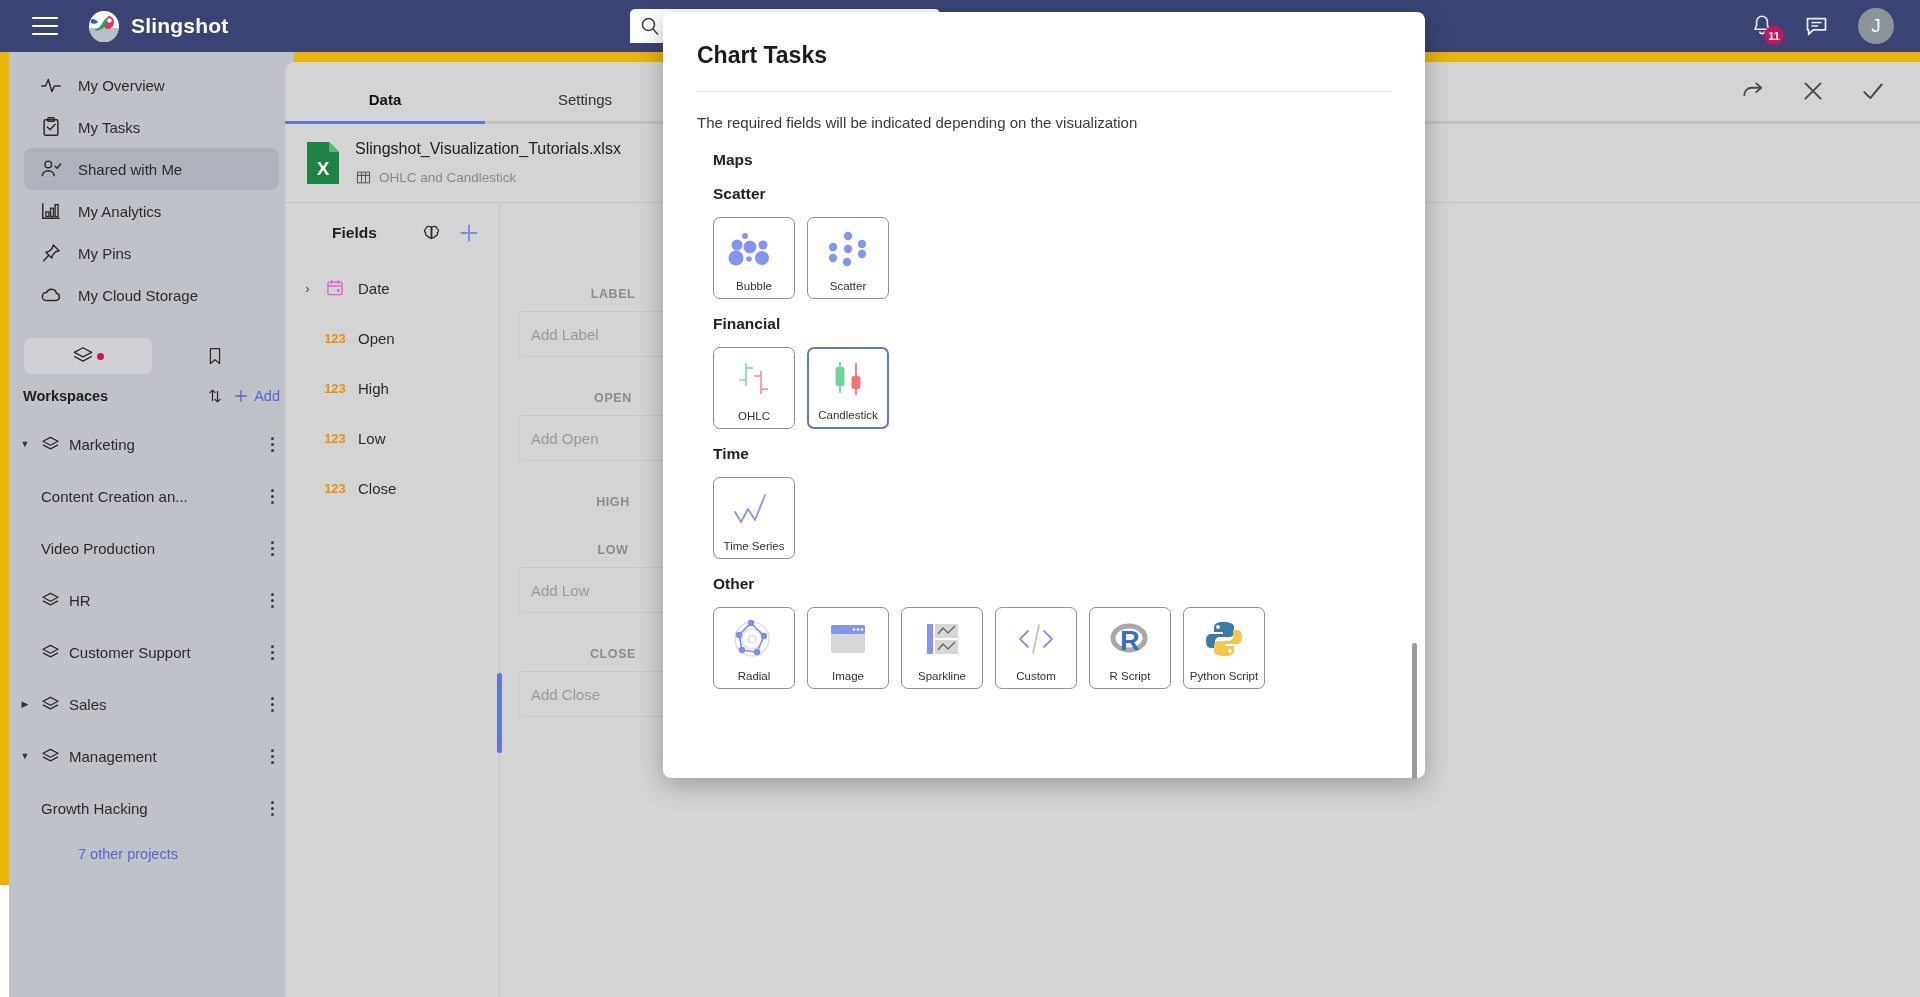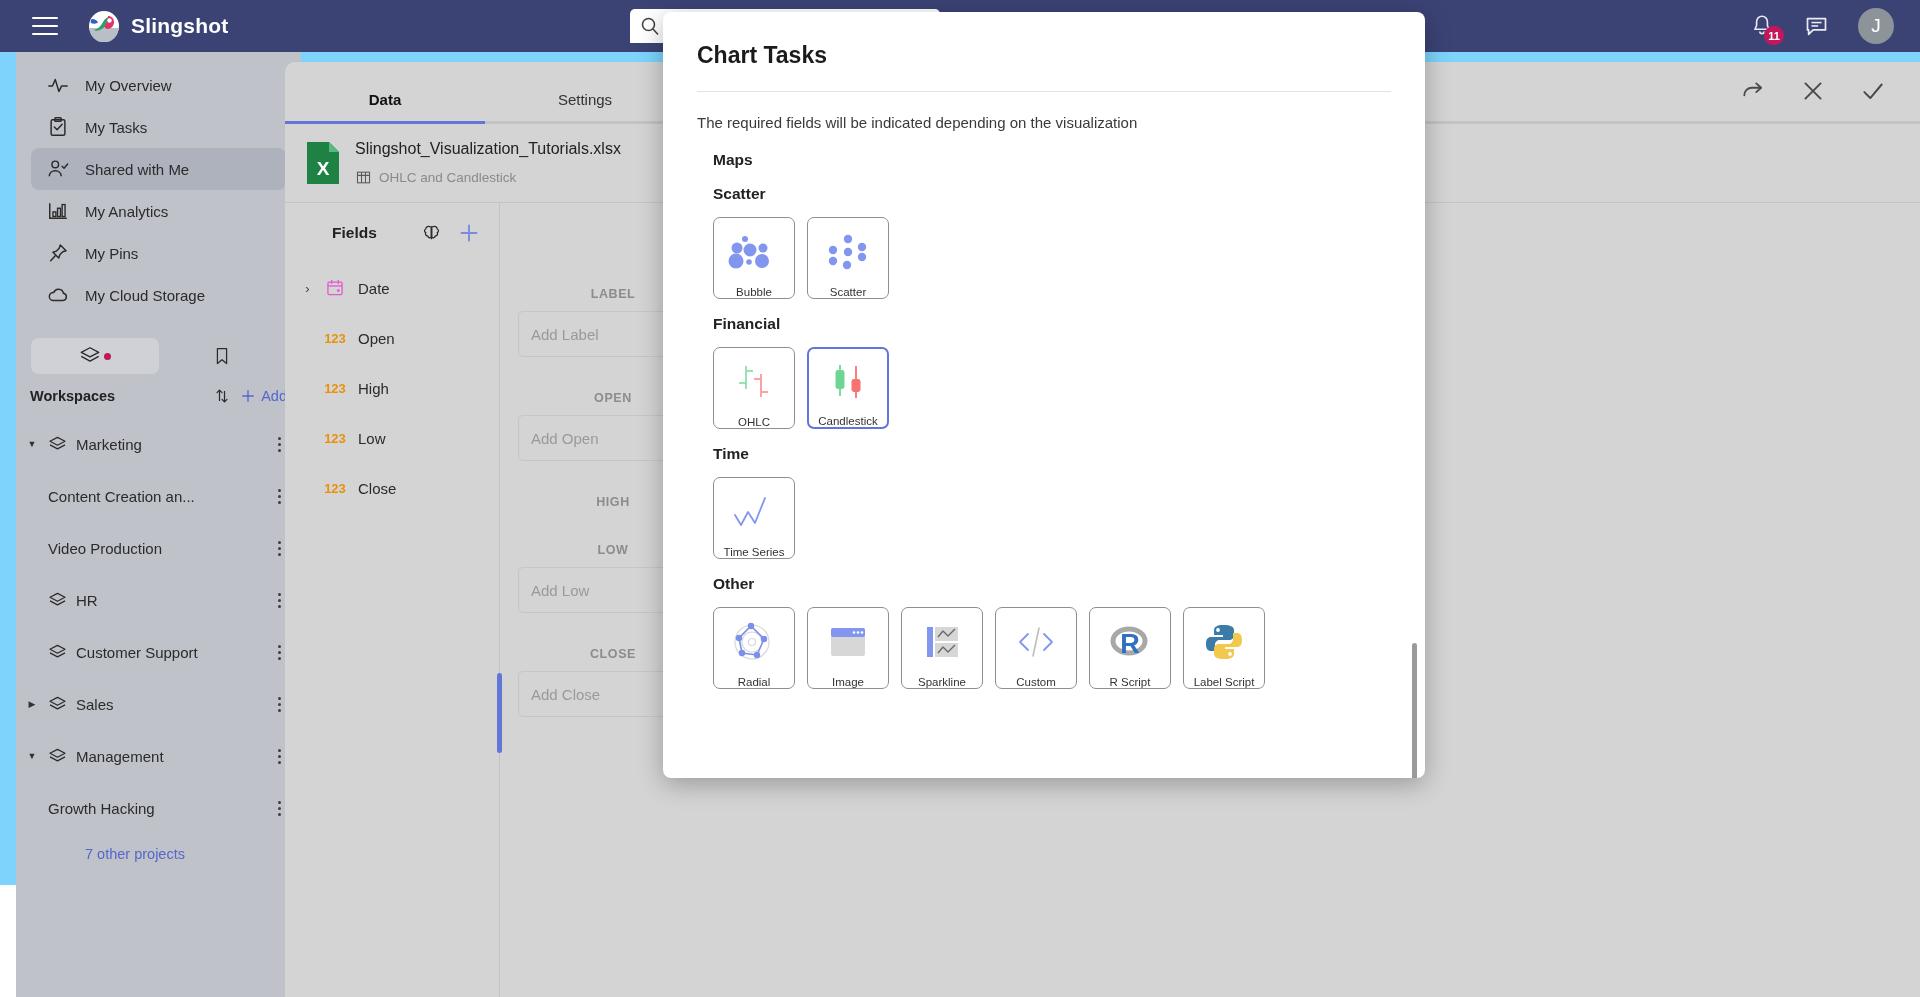--- a/index.html
+++ b/index.html
@@ -1,21 +1,21 @@
 <!DOCTYPE html>
 <html><head>
 <meta charset="utf-8">
 <style>
   * { box-sizing: border-box; margin: 0; padding: 0; }
   html, body {
     width: 1920px; height: 997px;
     font-family: "Liberation Sans", sans-serif;
     background: #ffffff; overflow: hidden;
   }
-  #app { position: relative; width: 1920px; height: 885px; background: #7dd3fc; }
+  #app { position: relative; width: 1920px; height: 885px; background: #eab308; }
 
   
   .topbar {
     position: absolute; top: 0; left: 0; width: 1920px; height: 52px;
     background: #3b4375; display: flex; align-items: center; z-index: 5;
   }
   .hamburger { width: 26px; height: 18px; margin-left: 32px; display: flex;
     flex-direction: column; justify-content: space-between; cursor: pointer; }
   .hamburger span { display: block; height: 2px; background: #fff; border-radius: 1px; }
   .brand { display: flex; align-items: center; margin-left: 30px; gap: 11px; }
@@ -33,21 +33,21 @@
     display: flex; align-items: center; gap: 28px; }
   .bell-wrap { position: relative; width: 26px; height: 26px; cursor: pointer; }
   .badge { position: absolute; right: -9px; bottom: -6px; min-width: 19px; height: 19px;
     background: #c2185b; color: #fff; border-radius: 10px; font-size: 11px;
     display: flex; align-items: center; justify-content: center; padding: 0 4px; font-weight: bold; text-align: right;}
   .avatar { width: 36px; height: 36px; border-radius: 50%; background: #8d9499;
     color: #fff; font-size: 19px; display: flex; align-items: center;
     justify-content: center; cursor: pointer; }
 
   
-  .sidebar { position: absolute; left: 16px; top: 52px; width: 285px; height: 945px;
+  .sidebar { position: absolute; left: 9px; top: 52px; width: 285px; height: 945px;
     background: #bfc2c9; padding-top: 12px; overflow: hidden; }
   .nav-item { display: flex; align-items: center; height: 42px; margin: 0 15px;
     padding: 0 16px; border-radius: 8px; gap: 16px; cursor: pointer; color: #2b2b2b; font-size: 15px; }
   .nav-item.active { background: #aeb2bd; }
   .nav-icon { width: 22px; height: 22px; display: flex; align-items: center; justify-content: center; }
 
   .seg { display: flex; margin: 22px 15px 0; height: 36px;
     border-radius: 7px; overflow: hidden; background: #bfc2c9; }
   .seg-btn { flex: 1; display: flex; align-items: center; justify-content: center;
     cursor: pointer; position: relative; }
@@ -127,21 +127,21 @@
     display: flex; flex-direction: column; }
   .modal-head { padding: 30px 34px 0; }
   .modal-title { font-size: 23px; font-weight: bold; color: #1b1b1b; }
   .modal-rule { height: 1px; background: #e3e3e3; margin: 22px 0 0; }
   .modal-sub { padding: 22px 34px 0; font-size: 15px; color: #3a3a3a; }
   .modal-body { flex: 1; overflow: hidden; padding: 14px 34px 0; position: relative; }
   .sec-title { font-size: 15.5px; font-weight: bold; color: #222; margin: 16px 0 0 16px; }
   .cards { display: flex; gap: 12px; margin: 14px 0 0 16px; }
   .card { width: 82px; height: 82px; border: 1px solid #8e8e8e; border-radius: 7px;
     display: flex; flex-direction: column; align-items: center; justify-content: flex-end;
-    cursor: pointer; background: #fff; }
+    padding-bottom: 6px; cursor: pointer; background: #fff; }
   .card.selected { border: 2px solid #6276d6; }
   .card-art { flex: 1; display: flex; align-items: center; justify-content: center; width: 100%; }
   .card-label { font-size: 11.5px; color: #333; }
   .modal-scroll { position: absolute; right: 8px; top: 512px; width: 5px; height: 248px;
     background: #9a9a9a; border-radius: 3px; }
   .sec-maps { margin-top: 6px; }
 </style>
 </head>
 <body>
 
@@ -714,21 +714,21 @@
 
           <div class="card">
             <div class="card-art">
               <svg width="56" height="44" viewBox="0 0 56 44">
                 <path d="M27 5c-6 0-9 2-9 5v5h9v2H15c-3 0-5 2-5 7s2 7 5 7h4v-6c0-3 2-5 5-5h9c3 0 5-2 5-5V10c0-3-3-5-11-5z" fill="#3b7ba8"></path>
                 <circle cx="22" cy="10" r="1.9" fill="#ffffff"></circle>
                 <path d="M29 39c6 0 9-2 9-5v-5h-9v-2h12c3 0 5-2 5-7s-2-7-5-7h-4v6c0 3-2 5-5 5h-9c-3 0-5 2-5 5v5c0 3 3 5 11 5z" fill="#f2c94c"></path>
                 <circle cx="34" cy="34" r="1.9" fill="#ffffff"></circle>
               </svg>
             </div>
-            <div class="card-label">Label Script</div>
+            <div class="card-label">Python Script</div>
           </div>
         </div>
 
         <div class="modal-scroll"></div>
       </div>
     </div>
   </div>
 
 </div>
 

